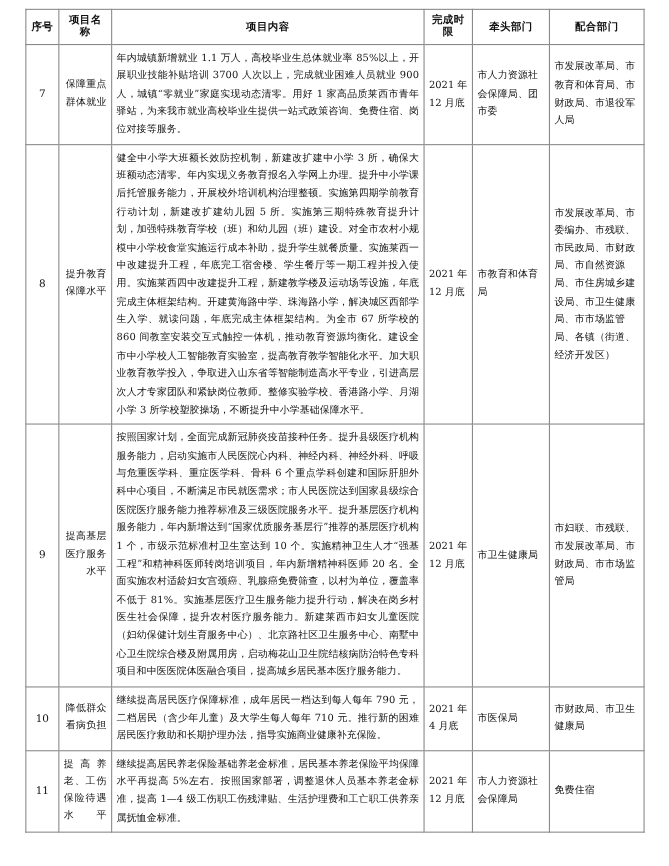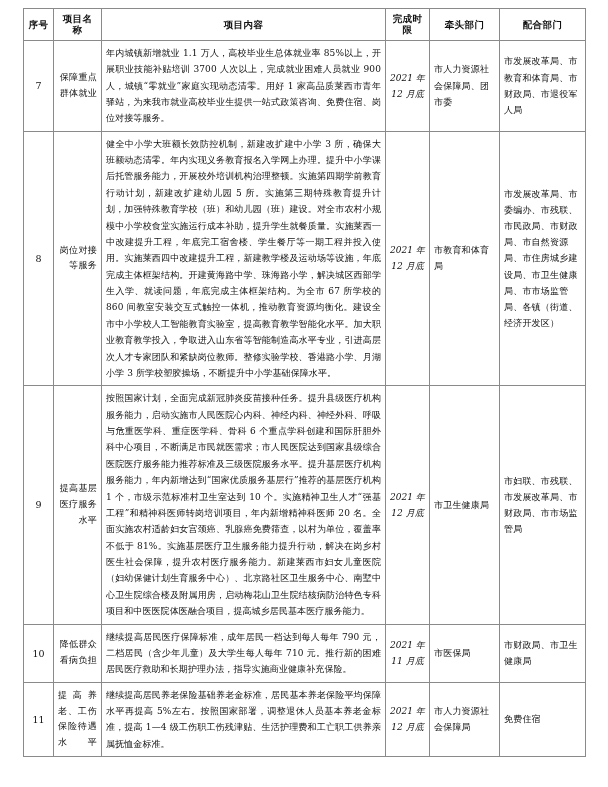--- a/index.html
+++ b/index.html
@@ -71,24 +71,22 @@
   }
   td.content {
     text-align: justify;
     text-justify: inter-ideograph;
     font-size: 9px;
     line-height: 1.82;
     letter-spacing: 0.1px;
     padding: 5px 6px;
   }
   td.deadline {
-    text-align: center;
     font-size: 9px;
     line-height: 1.8;
-    font-style: italic;
   }
   td.lead {
     text-align: left;
     font-size: 9px;
     line-height: 1.8;
     letter-spacing: 0.2px;
     padding-left: 5px;
     margin-left: 45px;
   }
   td.coop {
@@ -130,21 +128,21 @@
         <td class="content">年内城镇新增就业 1.1 万人，高校毕业生总体就业率 85%以上，开展职业技能补贴培训 3700 人次以上，完成就业困难人员就业 900 人，城镇“零就业”家庭实现动态清零。用好 1 家高品质莱西市青年驿站，为来我市就业高校毕业生提供一站式政策咨询、免费住宿、岗位对接等服务。</td>
         <td class="deadline">
           <div>2021 年</div>
           <div>12 月底</div>
         </td>
         <td class="lead">市人力资源社会保障局、团市委</td>
         <td class="coop">市发展改革局、市教育和体育局、市财政局、市退役军人局</td>
       </tr>
       <tr>
         <td class="seq">8</td>
-        <td class="name">岗位对接等服务</td>
+        <td class="name">提升教育保障水平</td>
         <td class="content">健全中小学大班额长效防控机制，新建改扩建中小学 3 所，确保大班额动态清零。年内实现义务教育报名入学网上办理。提升中小学课后托管服务能力，开展校外培训机构治理整顿。实施第四期学前教育行动计划，新建改扩建幼儿园 5 所。实施第三期特殊教育提升计划，加强特殊教育学校（班）和幼儿园（班）建设。对全市农村小规模中小学校食堂实施运行成本补助，提升学生就餐质量。实施莱西一中改建提升工程，年底完工宿舍楼、学生餐厅等一期工程并投入使用。实施莱西四中改建提升工程，新建教学楼及运动场等设施，年底完成主体框架结构。开建黄海路中学、珠海路小学，解决城区西部学生入学、就读问题，年底完成主体框架结构。为全市 67 所学校的 860 间教室安装交互式触控一体机，推动教育资源均衡化。建设全市中小学校人工智能教育实验室，提高教育教学智能化水平。加大职业教育教学投入，争取进入山东省等智能制造高水平专业，引进高层次人才专家团队和紧缺岗位教师。整修实验学校、香港路小学、月湖小学 3 所学校塑胶操场，不断提升中小学基础保障水平。</td>
         <td class="deadline">
           <div>2021 年</div>
           <div>12 月底</div>
         </td>
         <td class="lead">市教育和体育局</td>
         <td class="coop">市发展改革局、市委编办、市残联、市民政局、市财政局、市自然资源局、市住房城乡建设局、市卫生健康局、市市场监管局、各镇（街道、经济开发区）</td>
       </tr>
       <tr>
         <td class="seq">9</td>
@@ -156,21 +154,21 @@
         </td>
         <td class="lead">市卫生健康局</td>
         <td class="coop">市妇联、市残联、市发展改革局、市财政局、市市场监管局</td>
       </tr>
       <tr>
         <td class="seq">10</td>
         <td class="name">降低群众看病负担</td>
         <td class="content">继续提高居民医疗保障标准，成年居民一档达到每人每年 790 元，二档居民（含少年儿童）及大学生每人每年 710 元。推行新的困难居民医疗救助和长期护理办法，指导实施商业健康补充保险。</td>
         <td class="deadline">
           <div>2021 年</div>
-          <div>11 月底</div>
+          <div>4 月底</div>
         </td>
         <td class="lead">市医保局</td>
         <td class="coop">市财政局、市卫生健康局</td>
       </tr>
       <tr>
         <td class="seq">11</td>
         <td class="name spread">提高养老、工伤保险待遇水平</td>
         <td class="content">继续提高居民养老保险基础养老金标准，居民基本养老保险平均保障水平再提高 5%左右。按照国家部署，调整退休人员基本养老金标准，提高 1—4 级工伤职工伤残津贴、生活护理费和工亡职工供养亲属抚恤金标准。</td>
         <td class="deadline">
           <div>2021 年</div>

